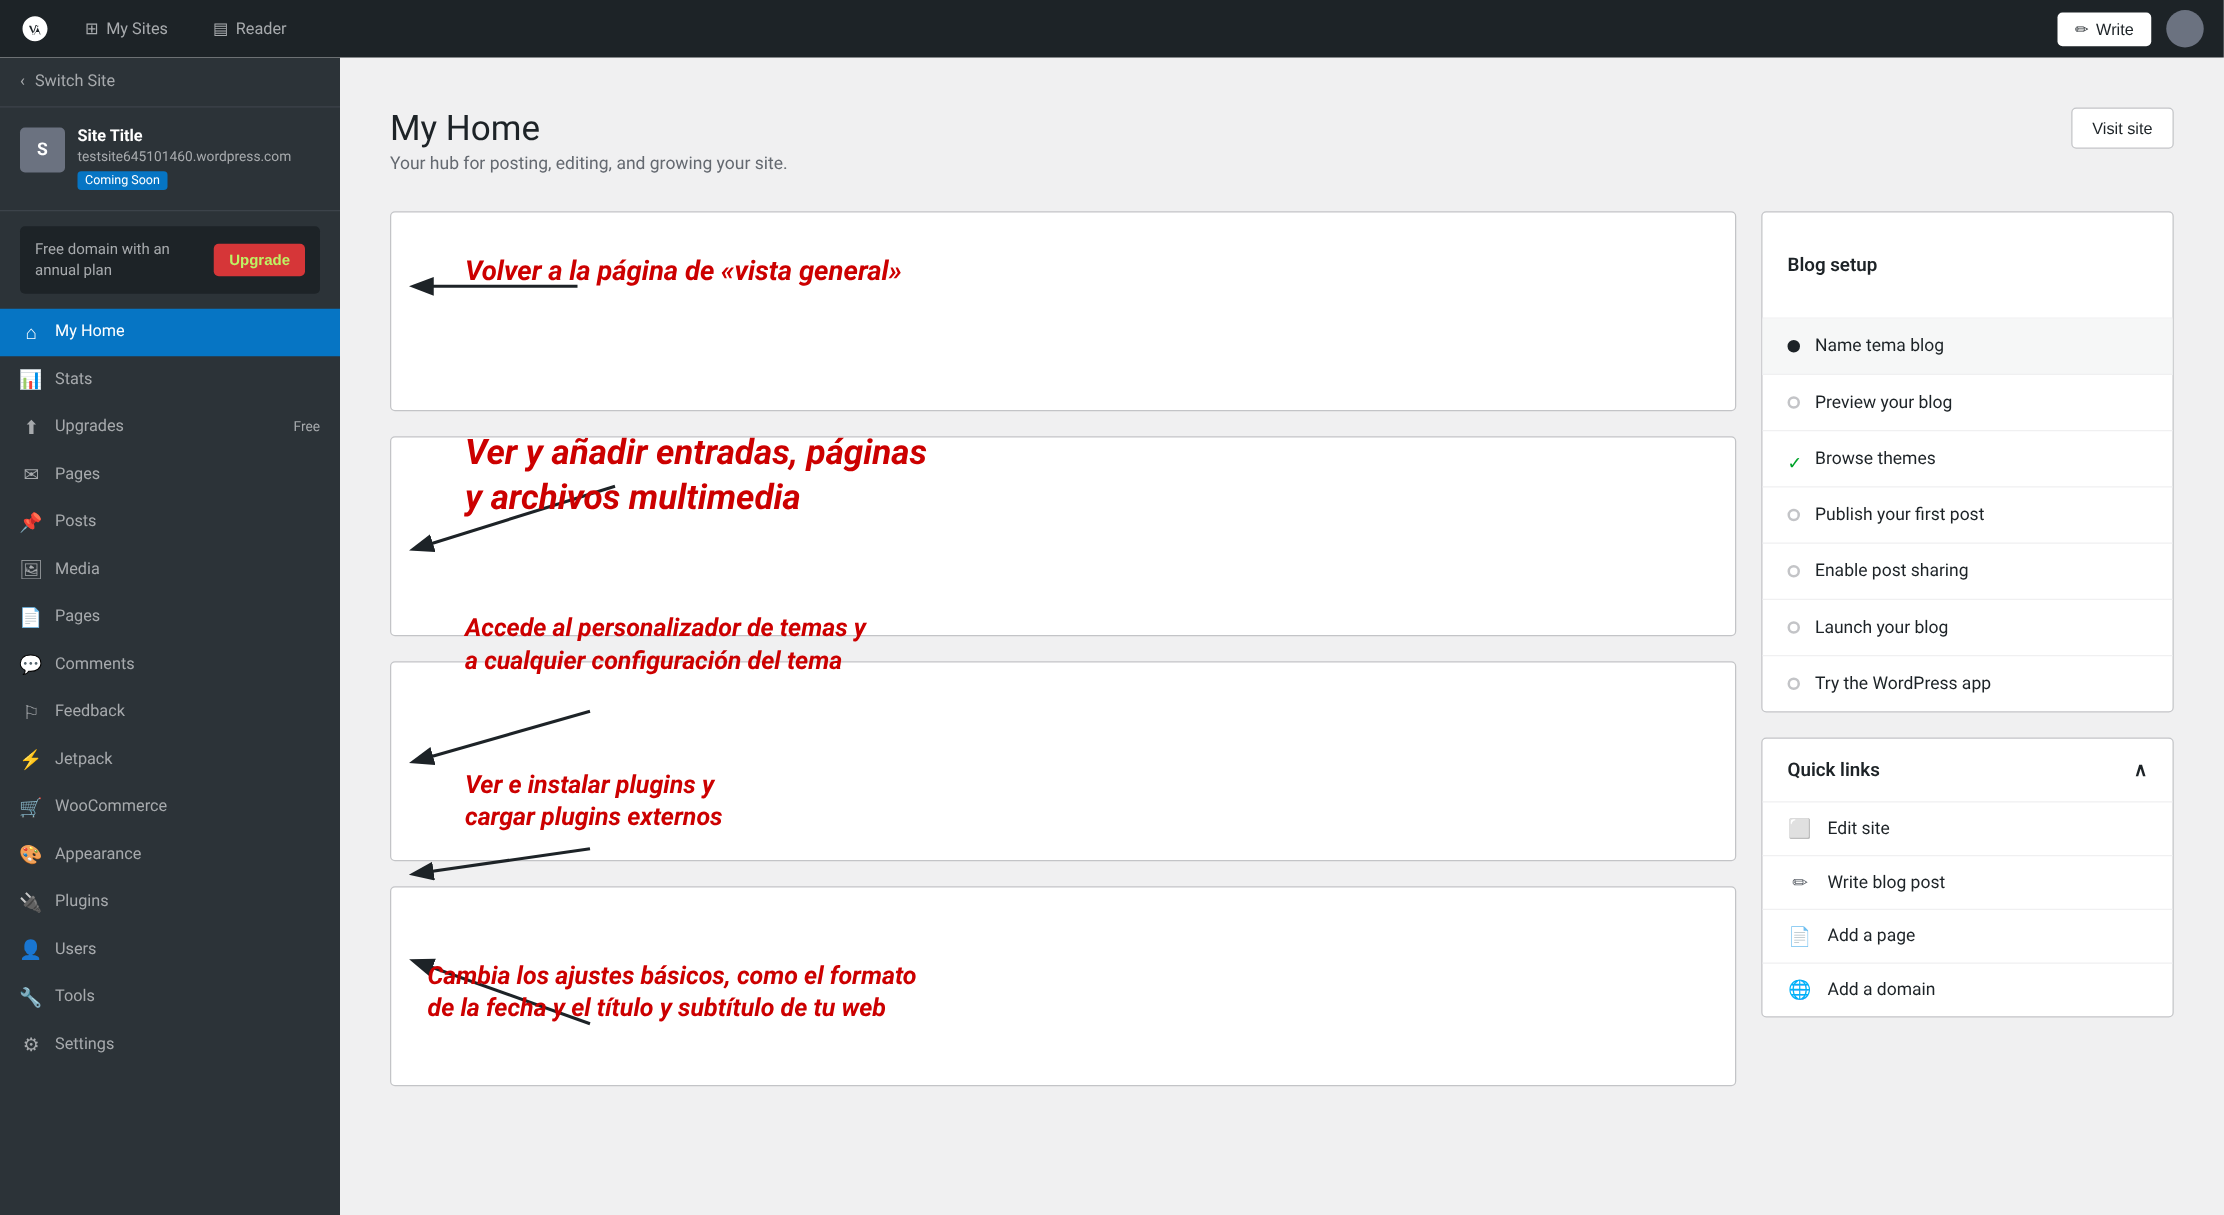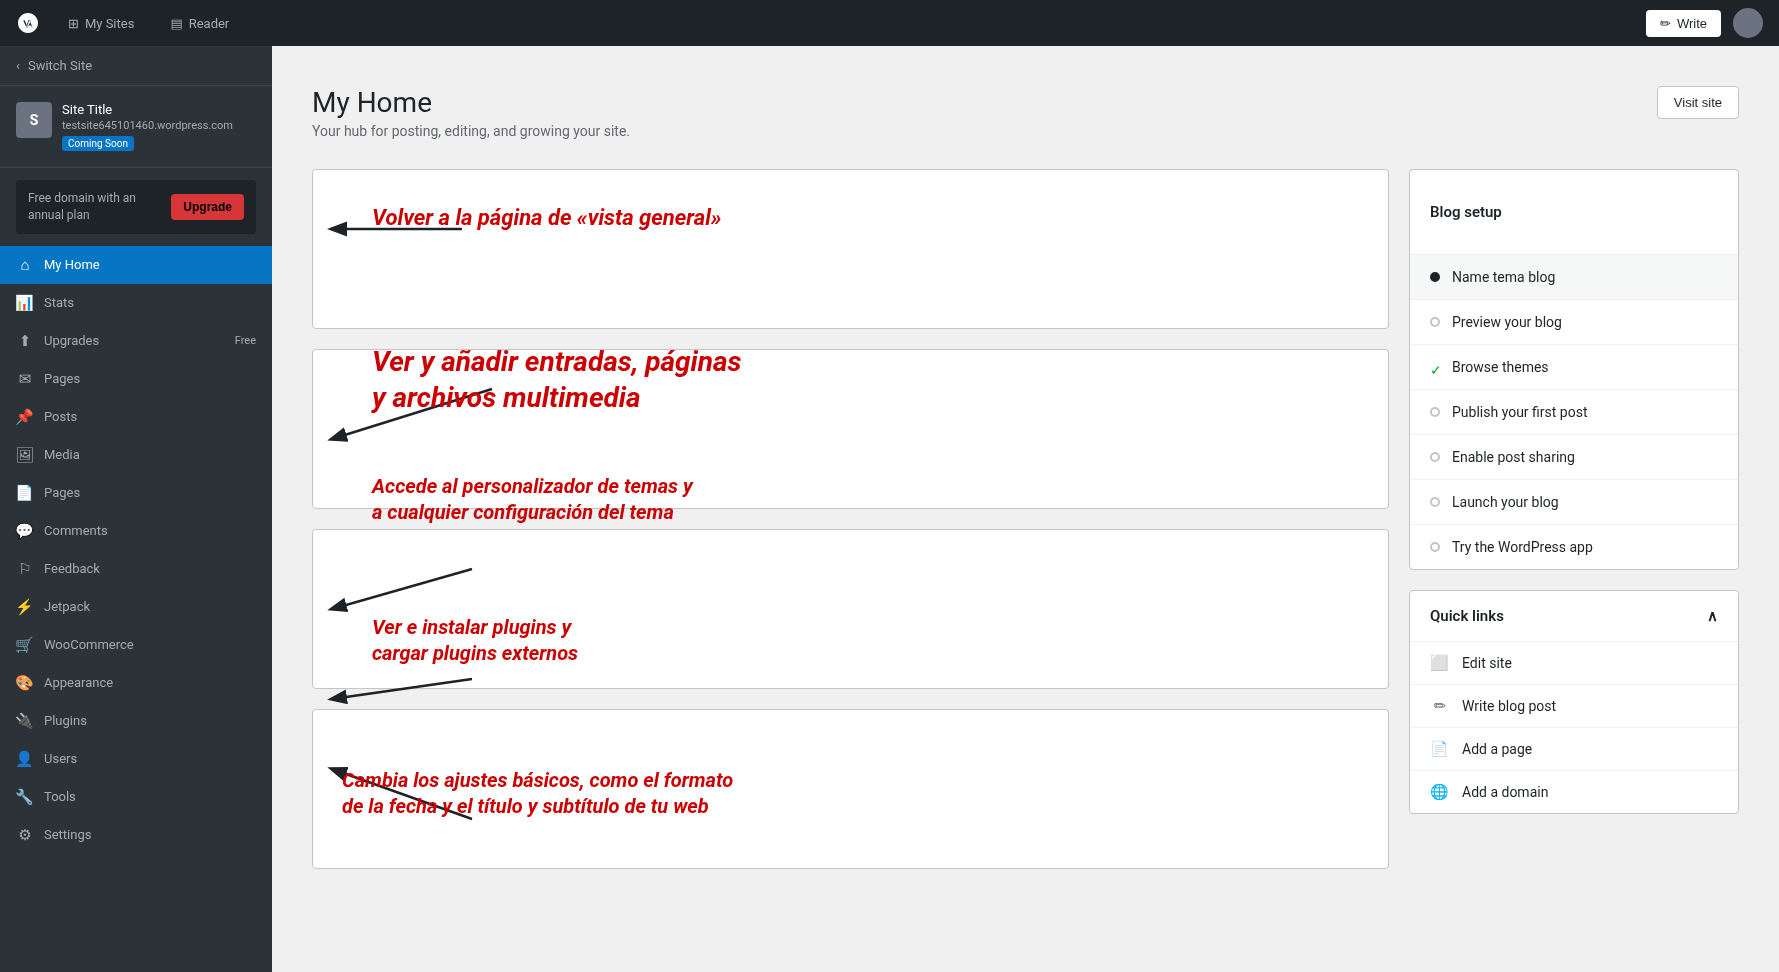--- a/index.html
+++ b/index.html
@@ -64,35 +64,35 @@
       display: flex; align-items: center; gap: 8px;
       color: #a7aaad;
       font-size: 13px;
       cursor: pointer;
       border-bottom: 1px solid #3c434a;
     }
 
     .site-info { padding: 16px; display: flex; align-items: flex-start; gap: 10px; border-bottom: 1px solid #3c434a; }
     .site-avatar { width: 36px; height: 36px; border-radius: 4px; background: #6b7280; flex-shrink: 0; display: flex; align-items: center; justify-content: center; color: #fff; font-size: 14px; font-weight: bold; }
     .site-details { flex: 1; }
-    .site-title-text { color: #fff; font-size: 13px; font-weight: 400; }
+    .site-title-text { color: #fff; font-size: 13px; font-weight: 700; }
     .site-url { color: #a7aaad; font-size: 11px; margin-top: 2px; }
     .coming-soon-badge { display: inline-block; background: #0675c4; color: #fff; font-size: 10px; padding: 2px 6px; border-radius: 3px; margin-top: 4px; }
 
     .upgrade-banner {
       margin: 12px 16px;
       background: #1d2327;
       border-radius: 4px;
       padding: 10px 12px;
       display: flex; align-items: center; justify-content: space-between;
     }
     .upgrade-banner-text { color: #a7aaad; font-size: 12px; line-height: 1.4; }
     .upgrade-btn {
       background: #d63638;
-      color: #000000;
+      color: #bef264;
       border: none;
       border-radius: 4px;
       padding: 6px 12px;
       font-size: 12px;
       font-weight: 600;
       cursor: pointer;
       white-space: nowrap;
       margin-left: 10px;
     }
 
@@ -379,21 +379,21 @@
               </marker>
             </defs>
           </svg>
 
           <div style="position:absolute;top:35px;left:60px;z-index:60;pointer-events:none;">
             <div class="annotation-text" style="font-size:22px;font-style:italic;">Volver a la página de «vista general»</div>
           </div>
           <div style="position:absolute;top:175px;left:60px;z-index:60;pointer-events:none;">
             <div class="annotation-text" style="font-size:28px;font-style:italic;">Ver y añadir entradas, páginas<br>y archivos multimedia</div>
           </div>
-          <div style="position:absolute;top:304px;left:60px;z-index:60;pointer-events:none;">
+          <div style="position:absolute;top:320px;left:60px;z-index:60;pointer-events:none;">
             <div class="annotation-text" style="font-size:20px;font-style:italic;">Accede al personalizador de temas y<br>a cualquier configuración del tema</div>
           </div>
           <div style="position:absolute;top:445px;left:60px;z-index:60;pointer-events:none;">
             <div class="annotation-text" style="font-size:20px;font-style:italic;">Ver e instalar plugins y<br>cargar plugins externos</div>
           </div>
           <div style="position:absolute;top:598px;left:30px;z-index:60;pointer-events:none;">
             <div class="annotation-text" style="font-size:20px;font-style:italic;">Cambia los ajustes básicos, como el formato<br>de la fecha y el título y subtítulo de tu web</div>
           </div>
 
           <div class="panel-card" style="min-height:160px;">

